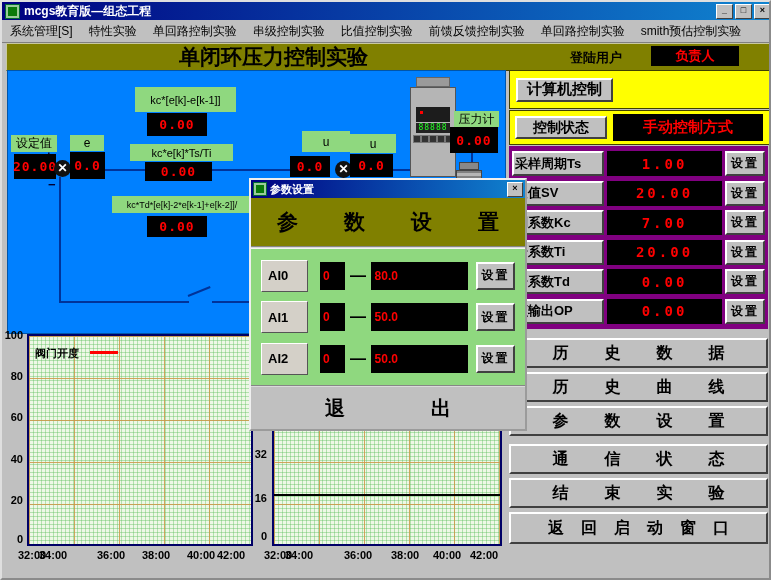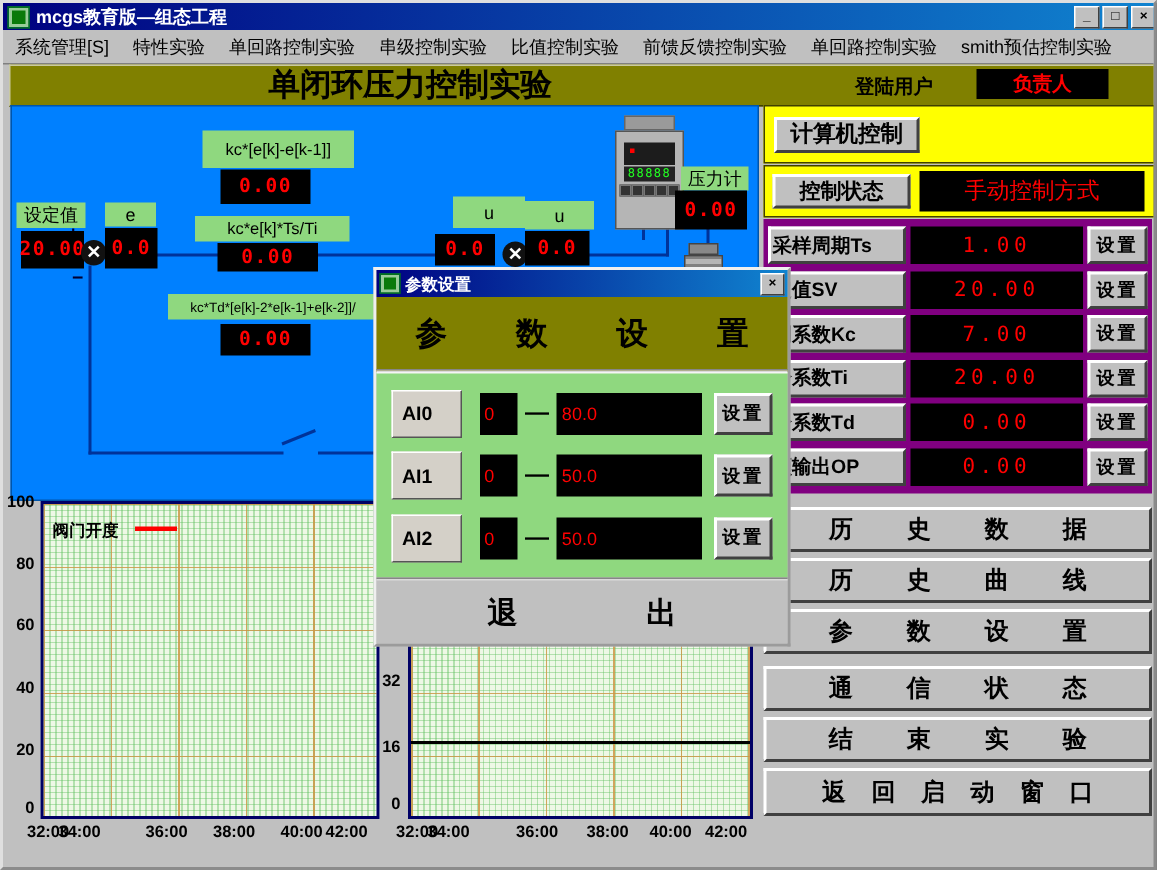--- a/index.html
+++ b/index.html
@@ -31,36 +31,36 @@
   .glabel{position:absolute;background:#8fd87f;color:#000;font-weight:normal;display:flex;
           align-items:center;justify-content:center;white-space:nowrap;font-size:12px;}
   .vbox{position:absolute;background:#000;color:#f00;font-family:"DejaVu Sans Mono",monospace;
         font-weight:bold;display:flex;align-items:center;justify-content:center;font-size:13px;letter-spacing:1px;}
   .wire{position:absolute;background:#003399;}
   .junction{position:absolute;width:17px;height:17px;border-radius:50%;background:#111;color:#fff;
             font-size:12px;font-weight:bold;display:flex;align-items:center;justify-content:center;line-height:17px;}
   .sign{position:absolute;color:#003;font-size:13px;font-weight:bold;}
   .controller{position:absolute;left:402px;top:6px;width:46px;height:64px;}
   .ctrl-cap{margin:0 auto;width:32px;height:8px;background:#9a9a9a;border:1px solid #666;}
-  .ctrl-body{width:44px;height:52px;background:#b5b5b5;border:1px solid #555;padding:6px 0;}
+  .ctrl-body{width:44px;height:52px;background:#b5b5b5;border:1px solid #555;padding:18px 0;}
   .ctrl-screen{margin:1px auto;width:34px;height:15px;background:#1c1c1c;position:relative;}
   .ctrl-dot{position:absolute;left:4px;top:4px;width:3px;height:3px;background:#f00;}
   .ctrl-display{margin:1px auto;width:34px;height:10px;background:#222;color:#2f2;
                 font-family:"DejaVu Sans Mono",monospace;font-size:8px;line-height:10px;text-align:center;letter-spacing:1px;}
   .ctrl-btns{margin:2px auto 0;width:40px;display:flex;justify-content:space-between;}
   .ctrl-btns span{width:6px;height:6px;background:#333;border:1px solid #777;}
   .pump{position:absolute;left:447px;top:91px;width:28px;height:24px;}
   .pump .cap{margin:0 auto;width:18px;height:6px;background:#888;border:1px solid #444;}
   .pump .body{margin:0 auto;width:24px;height:14px;background:#a5a5a5;border:1px solid #444;
               background-image:repeating-linear-gradient(to bottom,#808080 0 2px,#b5b5b5 2px 5px);}
   
   .ybox{position:absolute;background:#ffff00;border:1px solid #404000;display:flex;align-items:center;}
   .btn3d{background:#c0c0c0;border:2px solid;border-color:#fff #404040 #404040 #fff;color:#000000;
          display:flex;align-items:center;justify-content:center;font-weight:bold;box-sizing:border-box;}
-  .blackfield{background:#000;color:#f00;font-weight:normal;display:flex;align-items:center;
+  .blackfield{background:#000;color:#f00;font-weight:bold;display:flex;align-items:center;
               justify-content:center;}
   .purplepanel{position:absolute;left:507px;top:144px;width:259px;height:183px;background:#800080;
                display:flex;flex-direction:column;justify-content:space-between;padding:4px 3px;box-sizing:border-box;}
   .prow{display:flex;align-items:center;height:27px;}
   .prow .plabel{width:92px;height:25px;font-size:13px;letter-spacing:0;padding-left:1px;justify-content:flex-start;}
   .prow .pval{flex:1;height:25px;margin:0 3px;font-family:"DejaVu Sans Mono",monospace;font-size:14px;letter-spacing:3px;}
   .prow .pset{width:40px;height:25px;font-size:12px;letter-spacing:2px;}
   .navbtn{position:absolute;left:507px;width:259px;height:30px;font-size:16px;}
   .ls4{letter-spacing:36px;margin-right:-36px;}
   .ls6{letter-spacing:17px;margin-right:-17px;}

